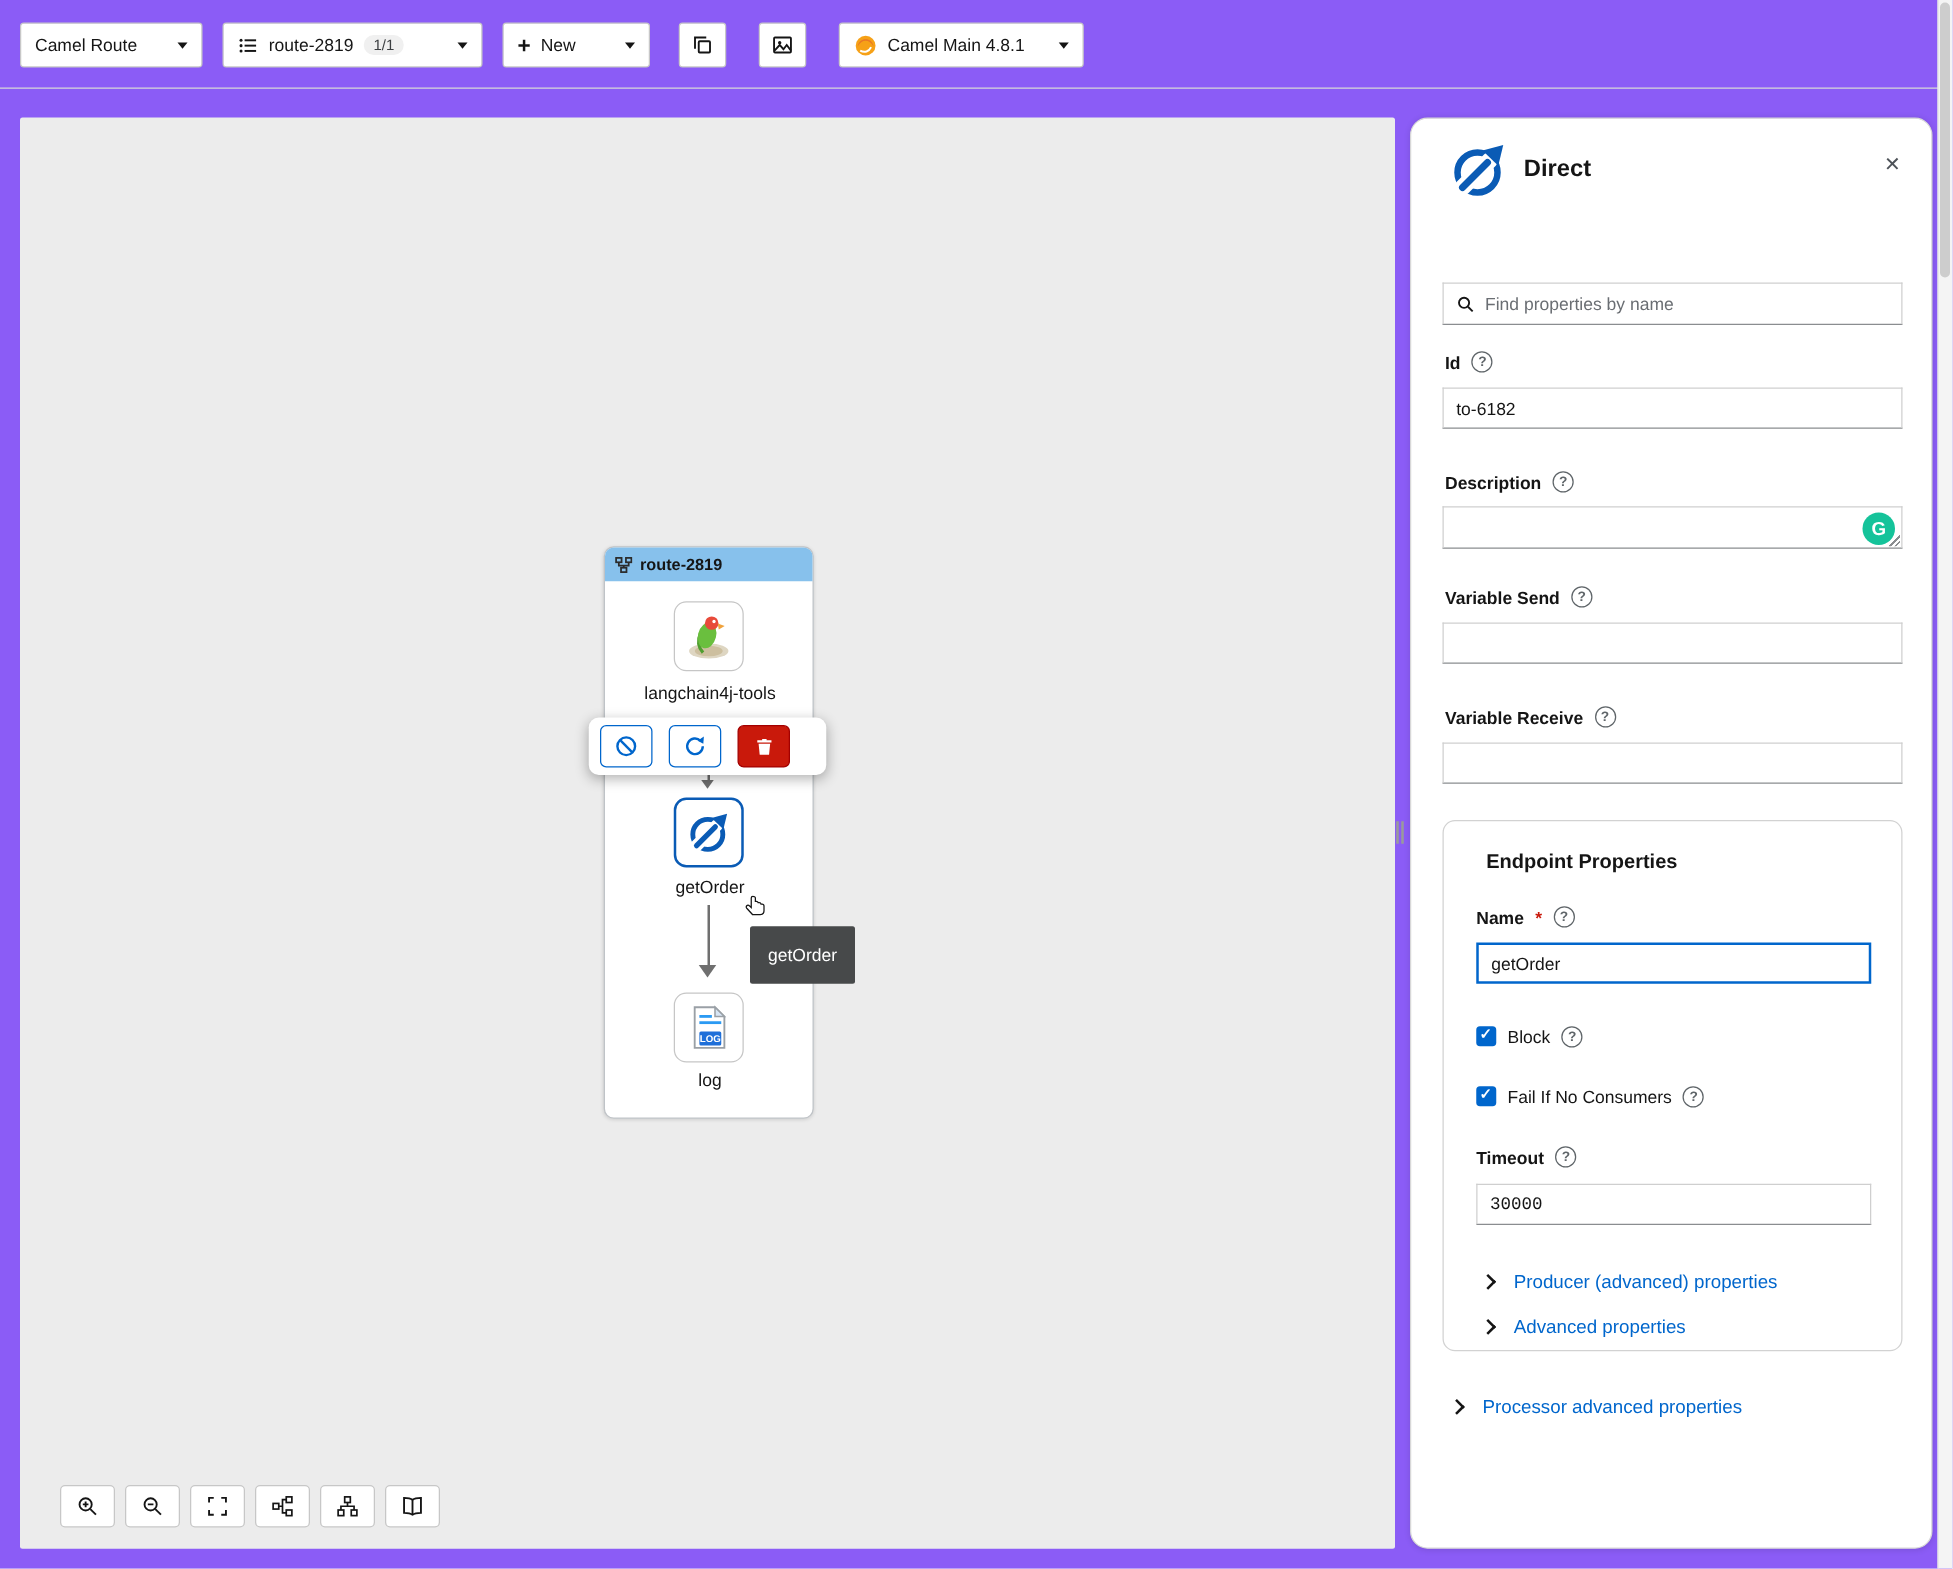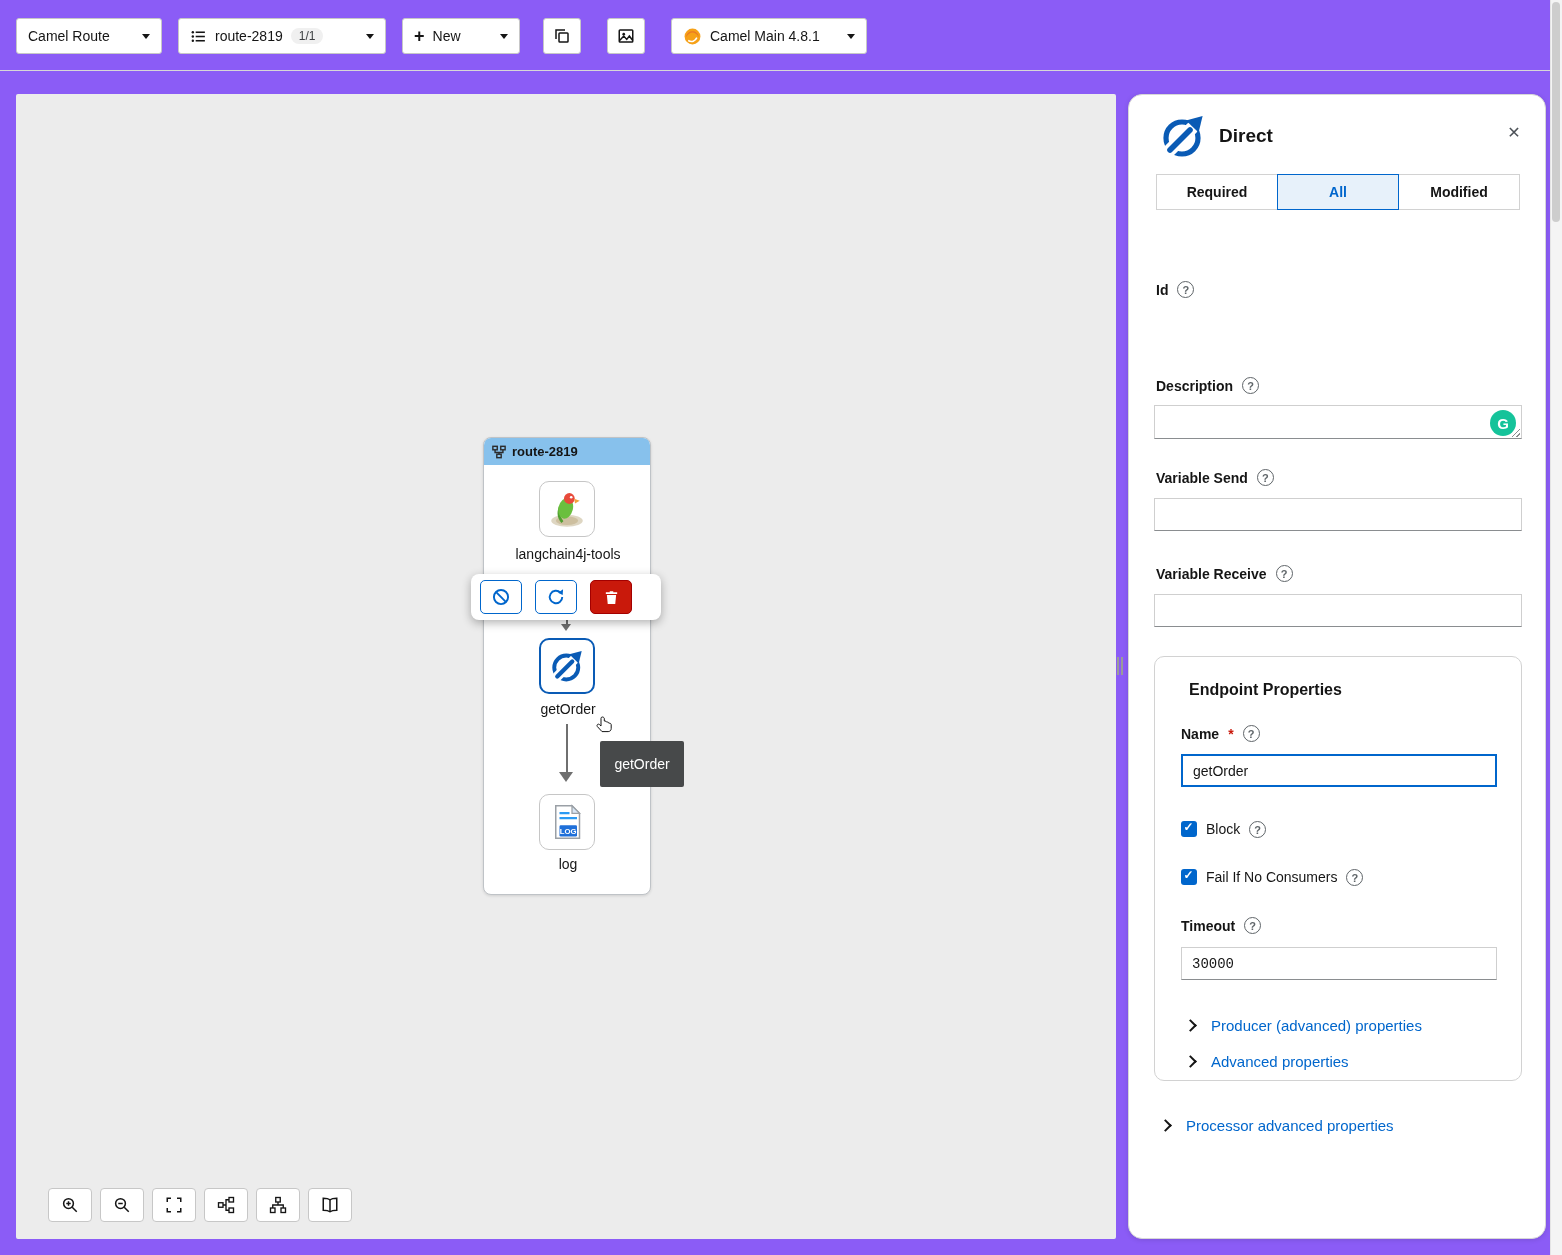--- a/index.html
+++ b/index.html
@@ -317,31 +317,36 @@
       <svg width="48" height="48" viewBox="0 0 24 24">
           <circle cx="11.5" cy="13" r="8" fill="none" stroke="#0a5bb5" stroke-width="2.6"></circle>
           <line x1="5.5" y1="19" x2="16.5" y2="8" stroke="#fff" stroke-width="6.5" stroke-linecap="round"></line>
           <line x1="5.5" y1="19" x2="15.5" y2="9" stroke="#0a5bb5" stroke-width="2.8" stroke-linecap="round"></line>
           <polygon points="13.5,4.2 21.8,2 19.8,10.3" fill="#0a5bb5"></polygon>
         </svg>
     </span>
     <div class="panel-title">Direct</div>
     <div class="close-x"></div>
 
-    <div class="tabs">
-      <div class="tab">Required</div>
-      <div class="tab selected">All</div>
-      <div class="tab">Modified</div>
-    </div>
-
+
+    <div class="search-wrap">
+      <span style="display:flex">
+        <svg width="15" height="15" viewBox="0 0 24 24" fill="none" stroke="#151515" stroke-width="2.4">
+            <circle cx="10" cy="10" r="6.5"></circle>
+            <line x1="15" y1="15" x2="21" y2="21"></line>
+          </svg>
+      </span>
+      <input type="text" placeholder="Find properties by name" style="">
+    </div>
 
     <div class="field-label" style="left:27px;top:186px">
       <span>Id</span>
       <span class="help"></span>
     </div>
+    <input class="pf-input" style="left: 25px; top: 215px;" value="to-6182">
 
     <div class="field-label" style="left:27px;top:282px">
       <span>Description</span>
       <span class="help"></span>
     </div>
     <div class="textarea-wrap">
       <span class="grammarly"></span>
       <span class="resize-corner"></span>
     </div>
 

